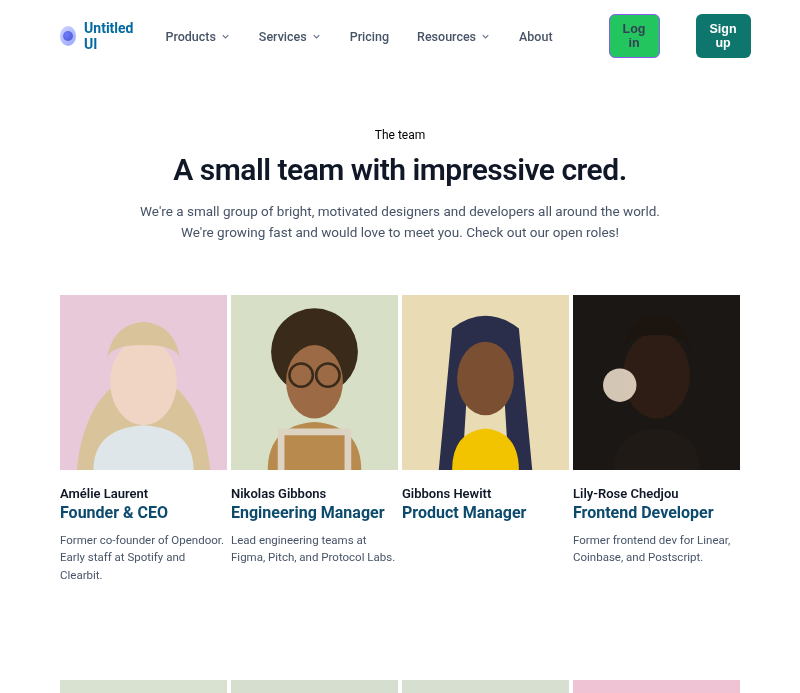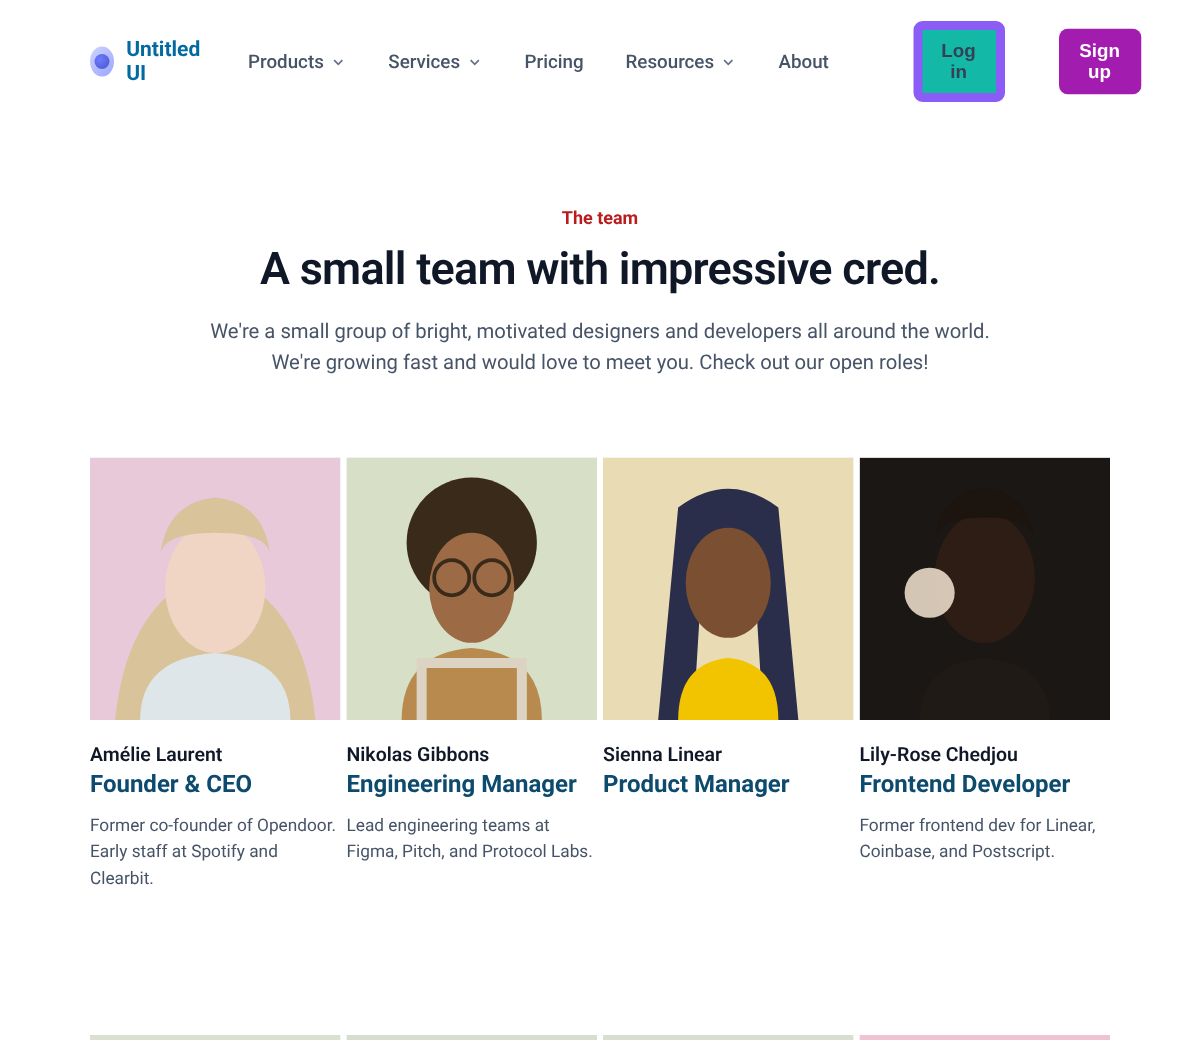--- a/index.html
+++ b/index.html
@@ -67,38 +67,38 @@
     }
     .btn {
       font-size: 12.5px;
       font-weight: 600;
       padding: 7px 13px;
       border-radius: 6px;
       cursor: pointer;
       border: 1px solid transparent;
     }
     .btn-secondary {
-      background: #14b8a6;
-      border: 6px solid #8b5cf6;
+      background: #22c55e;
+      border: 1px solid #8b5cf6;
       color: #344054;
     }
     .btn-primary {
-      background: #a21caf;
+      background: #0f766e;
       color: #fff;
       margin-left: 8px;
     }
     
     .intro {
       text-align: center;
       padding: 56px 60px 0 60px;
     }
     .eyebrow {
       font-size: 12px;
-      font-weight: 700;
-      color: #b91c1c;
+      font-weight: 400;
+      color: #000000;
       margin-bottom: 10px;
     }
     .heading {
       font-size: 30px;
       font-weight: 600;
       letter-spacing: -0.5px;
       color: #101828;
       margin-bottom: 14px;
     }
     .subheading {
@@ -245,21 +245,21 @@
 
   <div class="card">
     <div class="photo">
       <svg viewBox="0 0 100 105" preserveAspectRatio="xMidYMid slice">
         <rect width="100" height="105" fill="#e9dcb5"></rect>
         <path d="M30 20 Q50 5 70 20 L78 105 L64 105 L60 40 L40 40 L36 105 L22 105 Z" fill="#2a2e4a"></path>
         <ellipse cx="50" cy="50" rx="17" ry="22" fill="#7a4f32"></ellipse>
         <path d="M30 105 Q30 82 50 80 Q70 82 70 105 Z" fill="#f2c400"></path>
       </svg>
     </div>
-    <div class="name">Sienna Linear</div>
+    <div class="name">Gibbons Hewitt</div>
     <div class="role">Product Manager</div>
   </div>
 
   <div class="card">
     <div class="photo">
       <svg viewBox="0 0 100 105" preserveAspectRatio="xMidYMid slice">
         <rect width="100" height="105" fill="#1a1714"></rect>
         <ellipse cx="50" cy="48" rx="20" ry="26" fill="#2e1d14"></ellipse>
         <path d="M30 34 Q32 14 50 12 Q68 14 70 34 Q70 24 50 24 Q30 24 30 34 Z" fill="#1c140f"></path>
         <circle cx="28" cy="54" r="10" fill="#e8d9c6" opacity="0.9"></circle>

